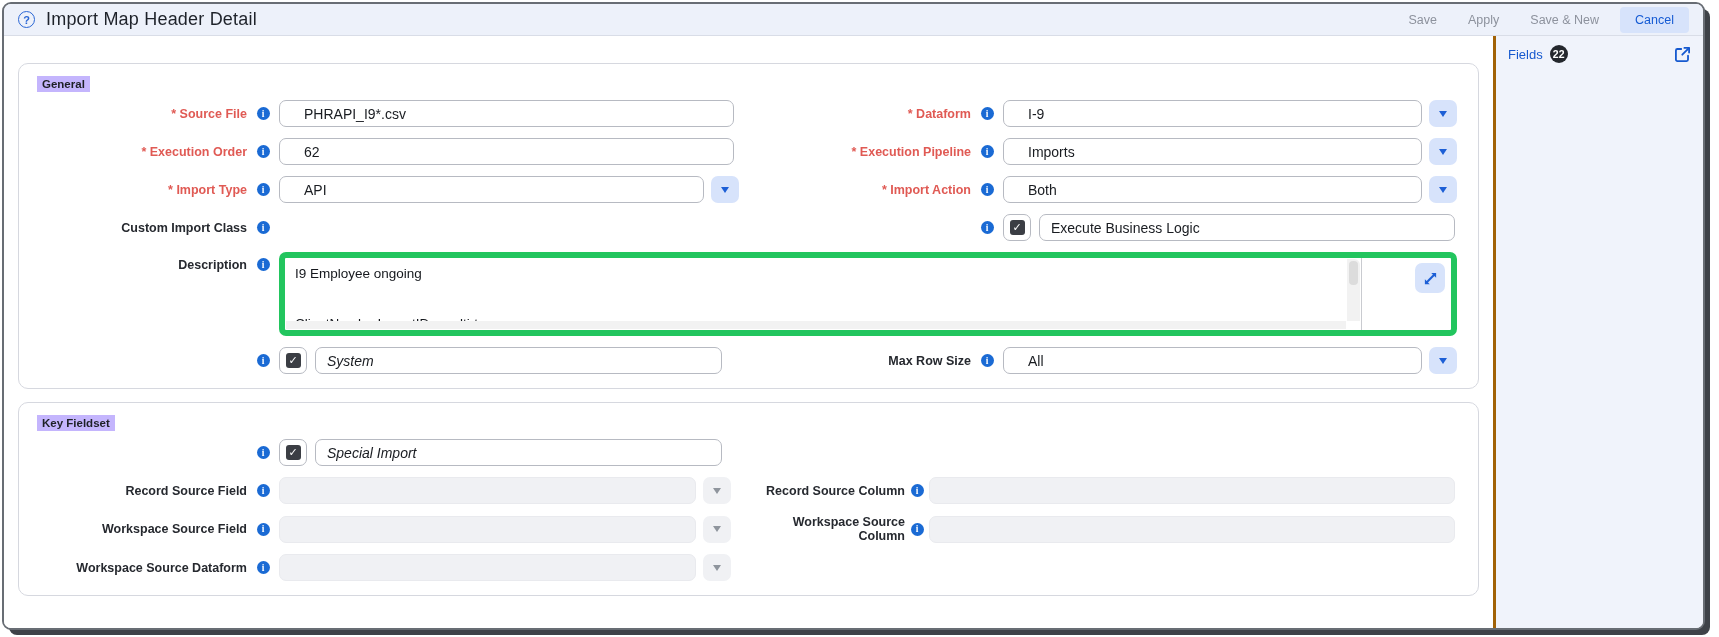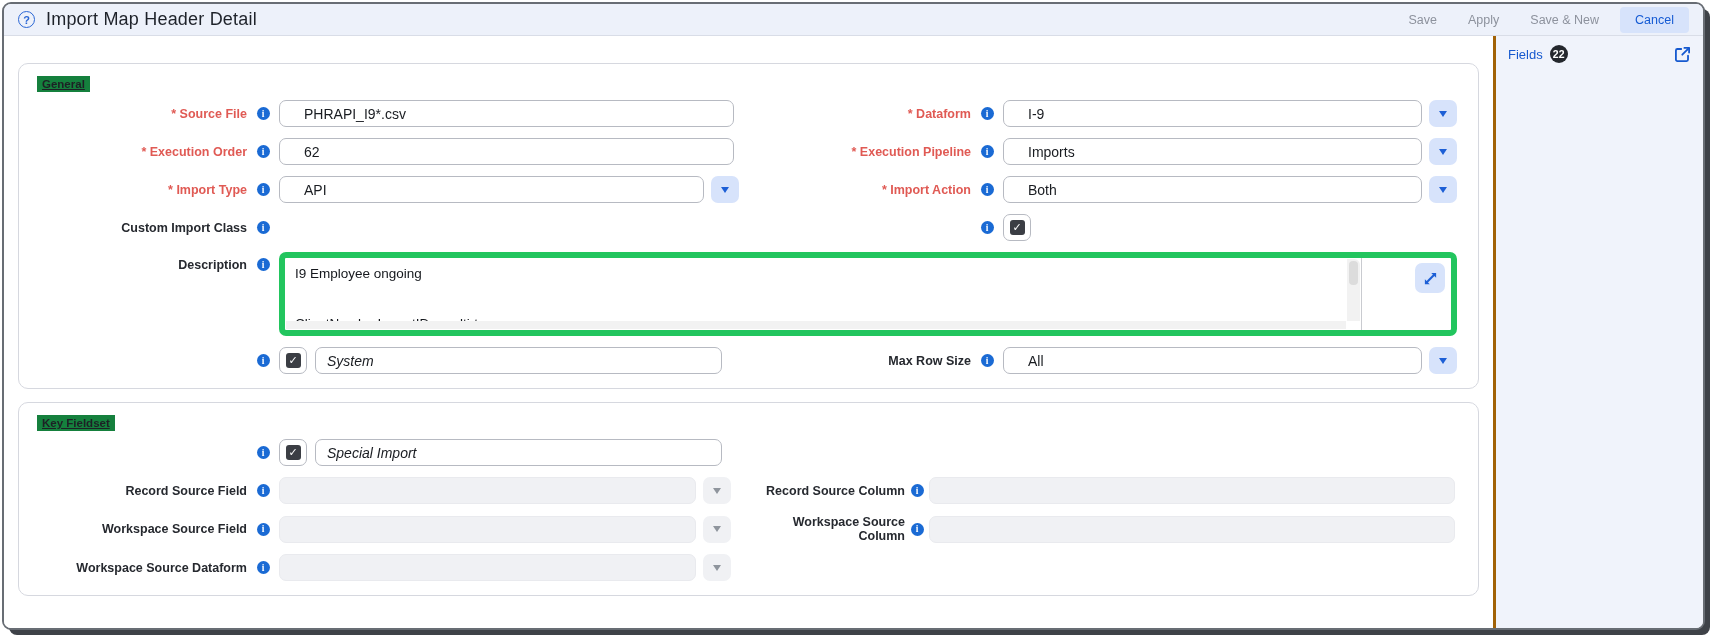--- a/index.html
+++ b/index.html
@@ -29,21 +29,21 @@
   .fields-row { display:flex; align-items:center; }
   .fields-label { color:#1659cf; font-size:13px; }
   .badge { width:18px; height:18px; border-radius:50%; background:#24272d; color:#fff;
     font-size:10.5px; font-weight:bold; display:flex; align-items:center; justify-content:center;
     margin-left:7px; }
   .ext-ic { margin-left:auto; width:17px; height:17px; cursor:pointer; }
 
   
   .panel { border:1px solid #d6d8df; border-radius:10px; padding:10px 18px 14px 18px; margin-bottom:13px; }
   .panel-label { display:inline-block; font-size:11.5px; font-weight:bold; color:#1d2025;
-    background:#15803d; padding:2px 5px; margin-bottom:8px;text-decoration:underline; }
+    background:#c4b5fd; padding:2px 5px; margin-bottom:8px; }
 
   .frow { display:flex; align-items:center; margin-bottom:11px; }
   .frow:last-child { margin-bottom:0; }
   .lcol { width:718px; display:flex; align-items:center; flex:0 0 auto; }
   .rcol { flex:1; display:flex; align-items:center; }
   .lbl  { width:210px; text-align:right; font-size:12.5px; font-weight:bold; color:#26292f; flex:0 0 auto; }
   .lbl.req { color:#e05a54; }
   .lbl2 { width:216px; text-align:right; font-size:12.5px; font-weight:bold; color:#26292f; flex:0 0 auto; }
   .lbl2.req { color:#e05a54; }
   .klbl2 { width:150px; text-align:right; font-size:12.5px; font-weight:bold; color:#26292f; flex:0 0 auto; }
@@ -185,20 +185,21 @@
               </span>
           </div>
           <div class="rcol">
             <span class="lbl2"></span>
             <span class="ico">
                 <span class="info-ic">i</span>
               </span>
             <span class="cb-cell">
                 <span class="cb-inner"></span>
               </span>
+            <span class="cb-field wr">Execute Business Logic</span>
           </div>
         </div>
 
         <div class="desc-row">
           <span class="lbl">Description</span>
           <span class="ico">
               <span class="info-ic">i</span>
             </span>
           <div class="desc-box">
             <div class="ta-area">

